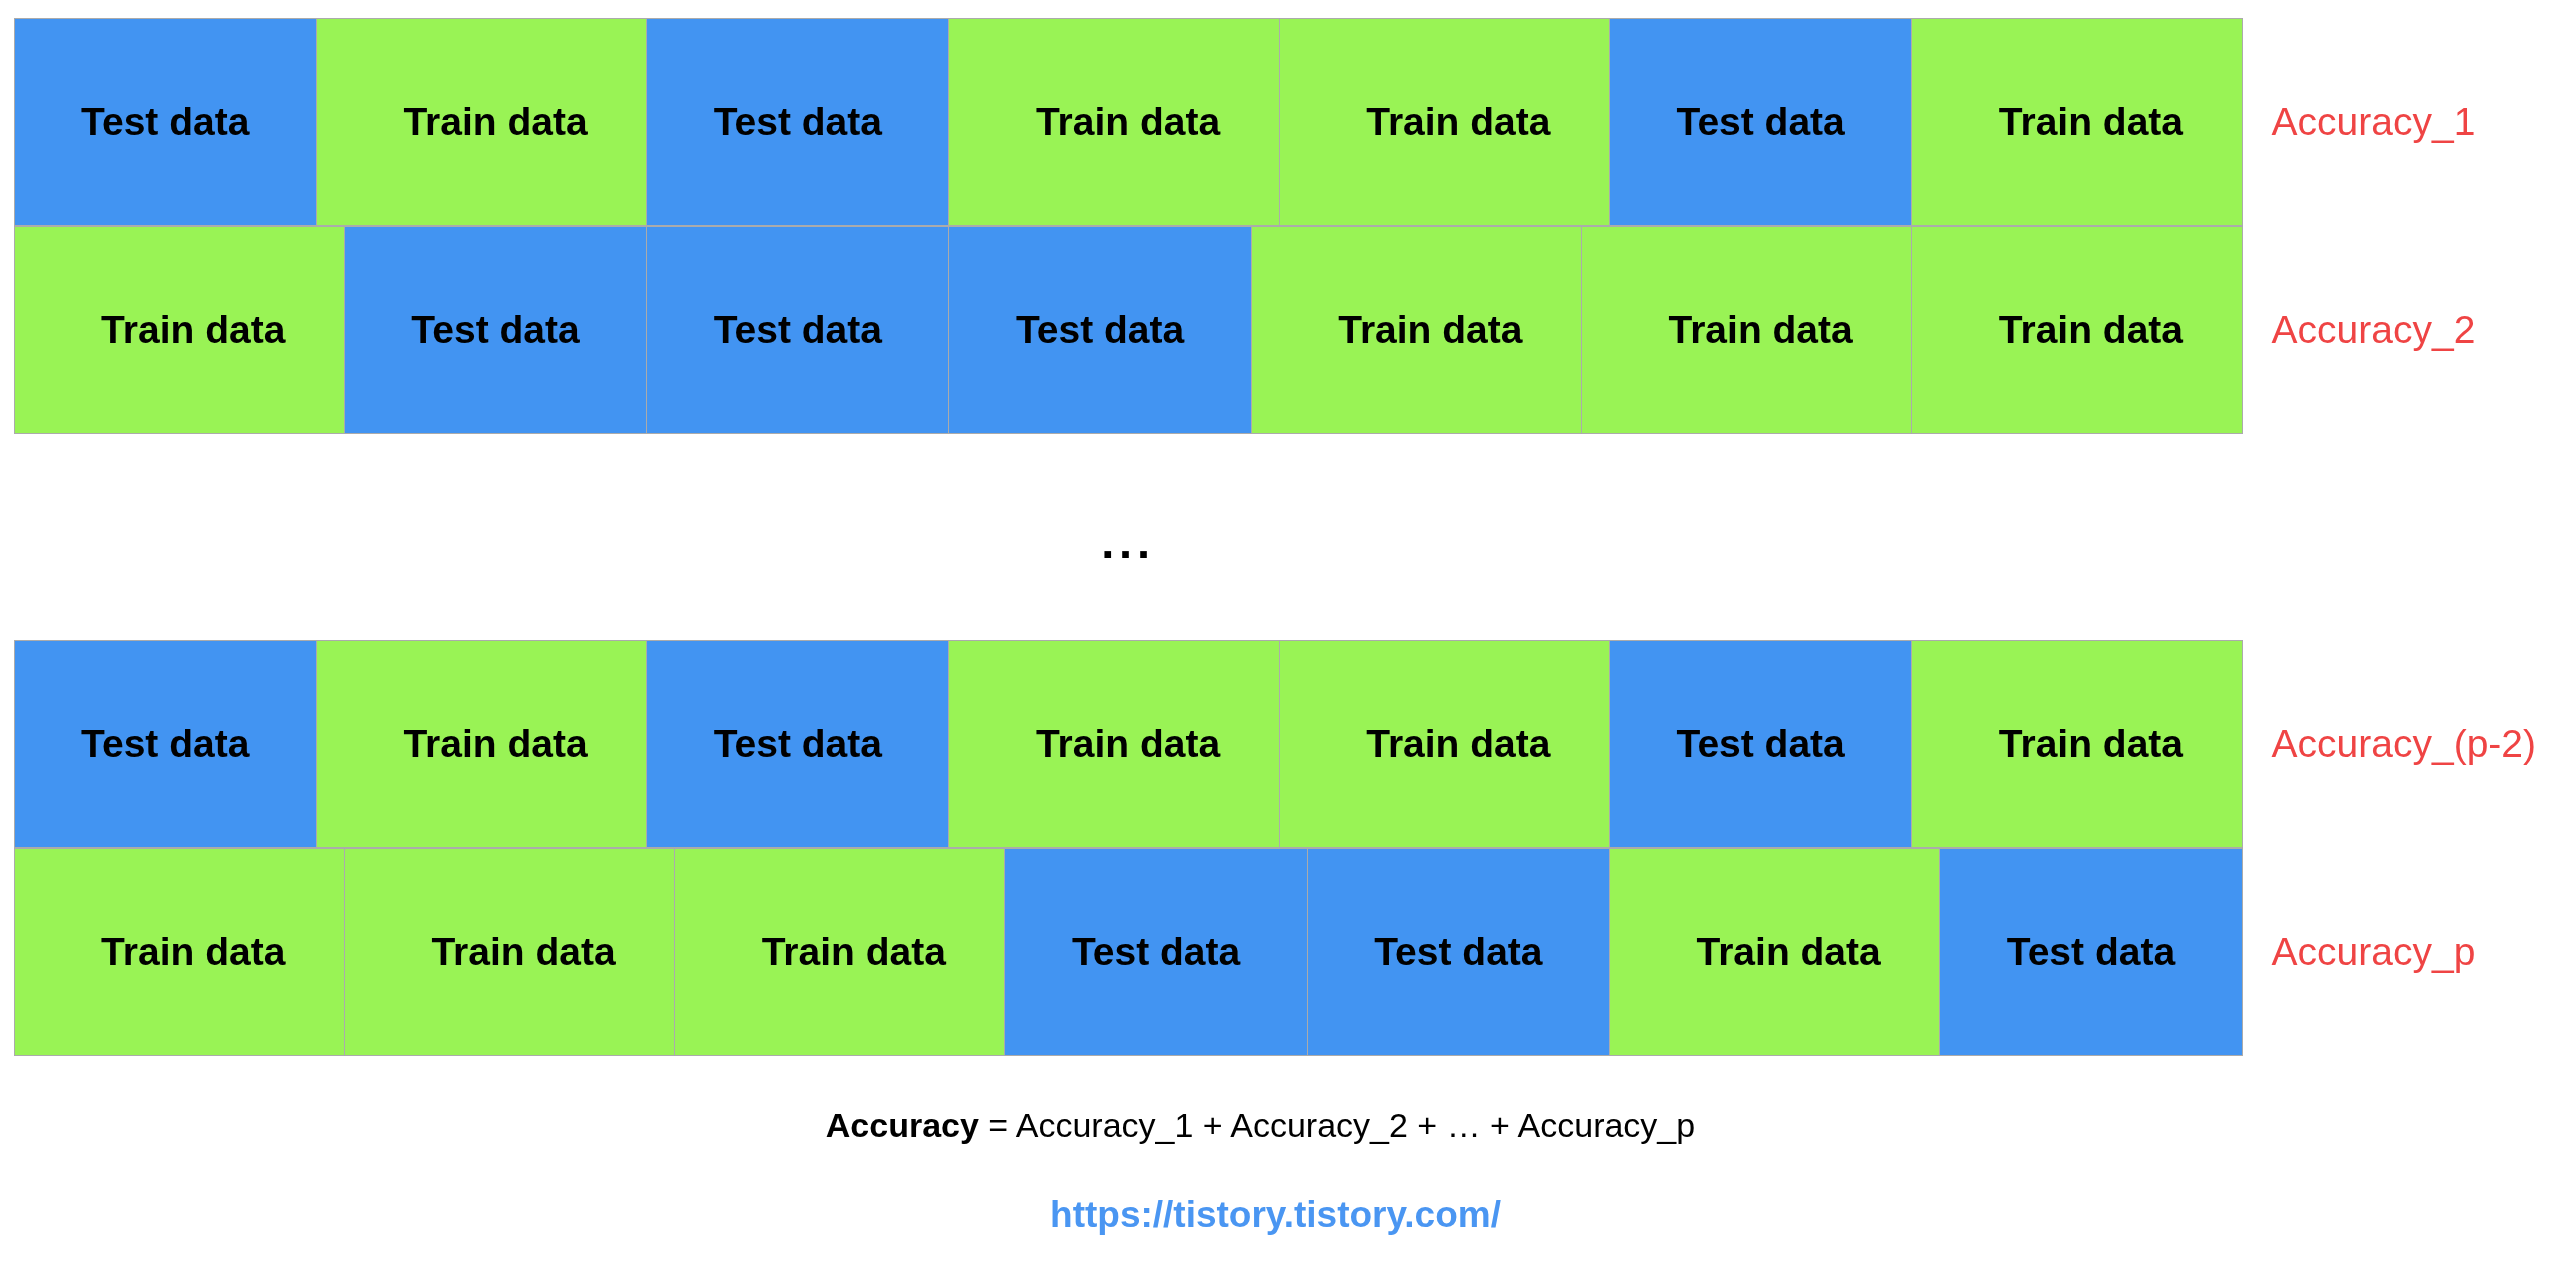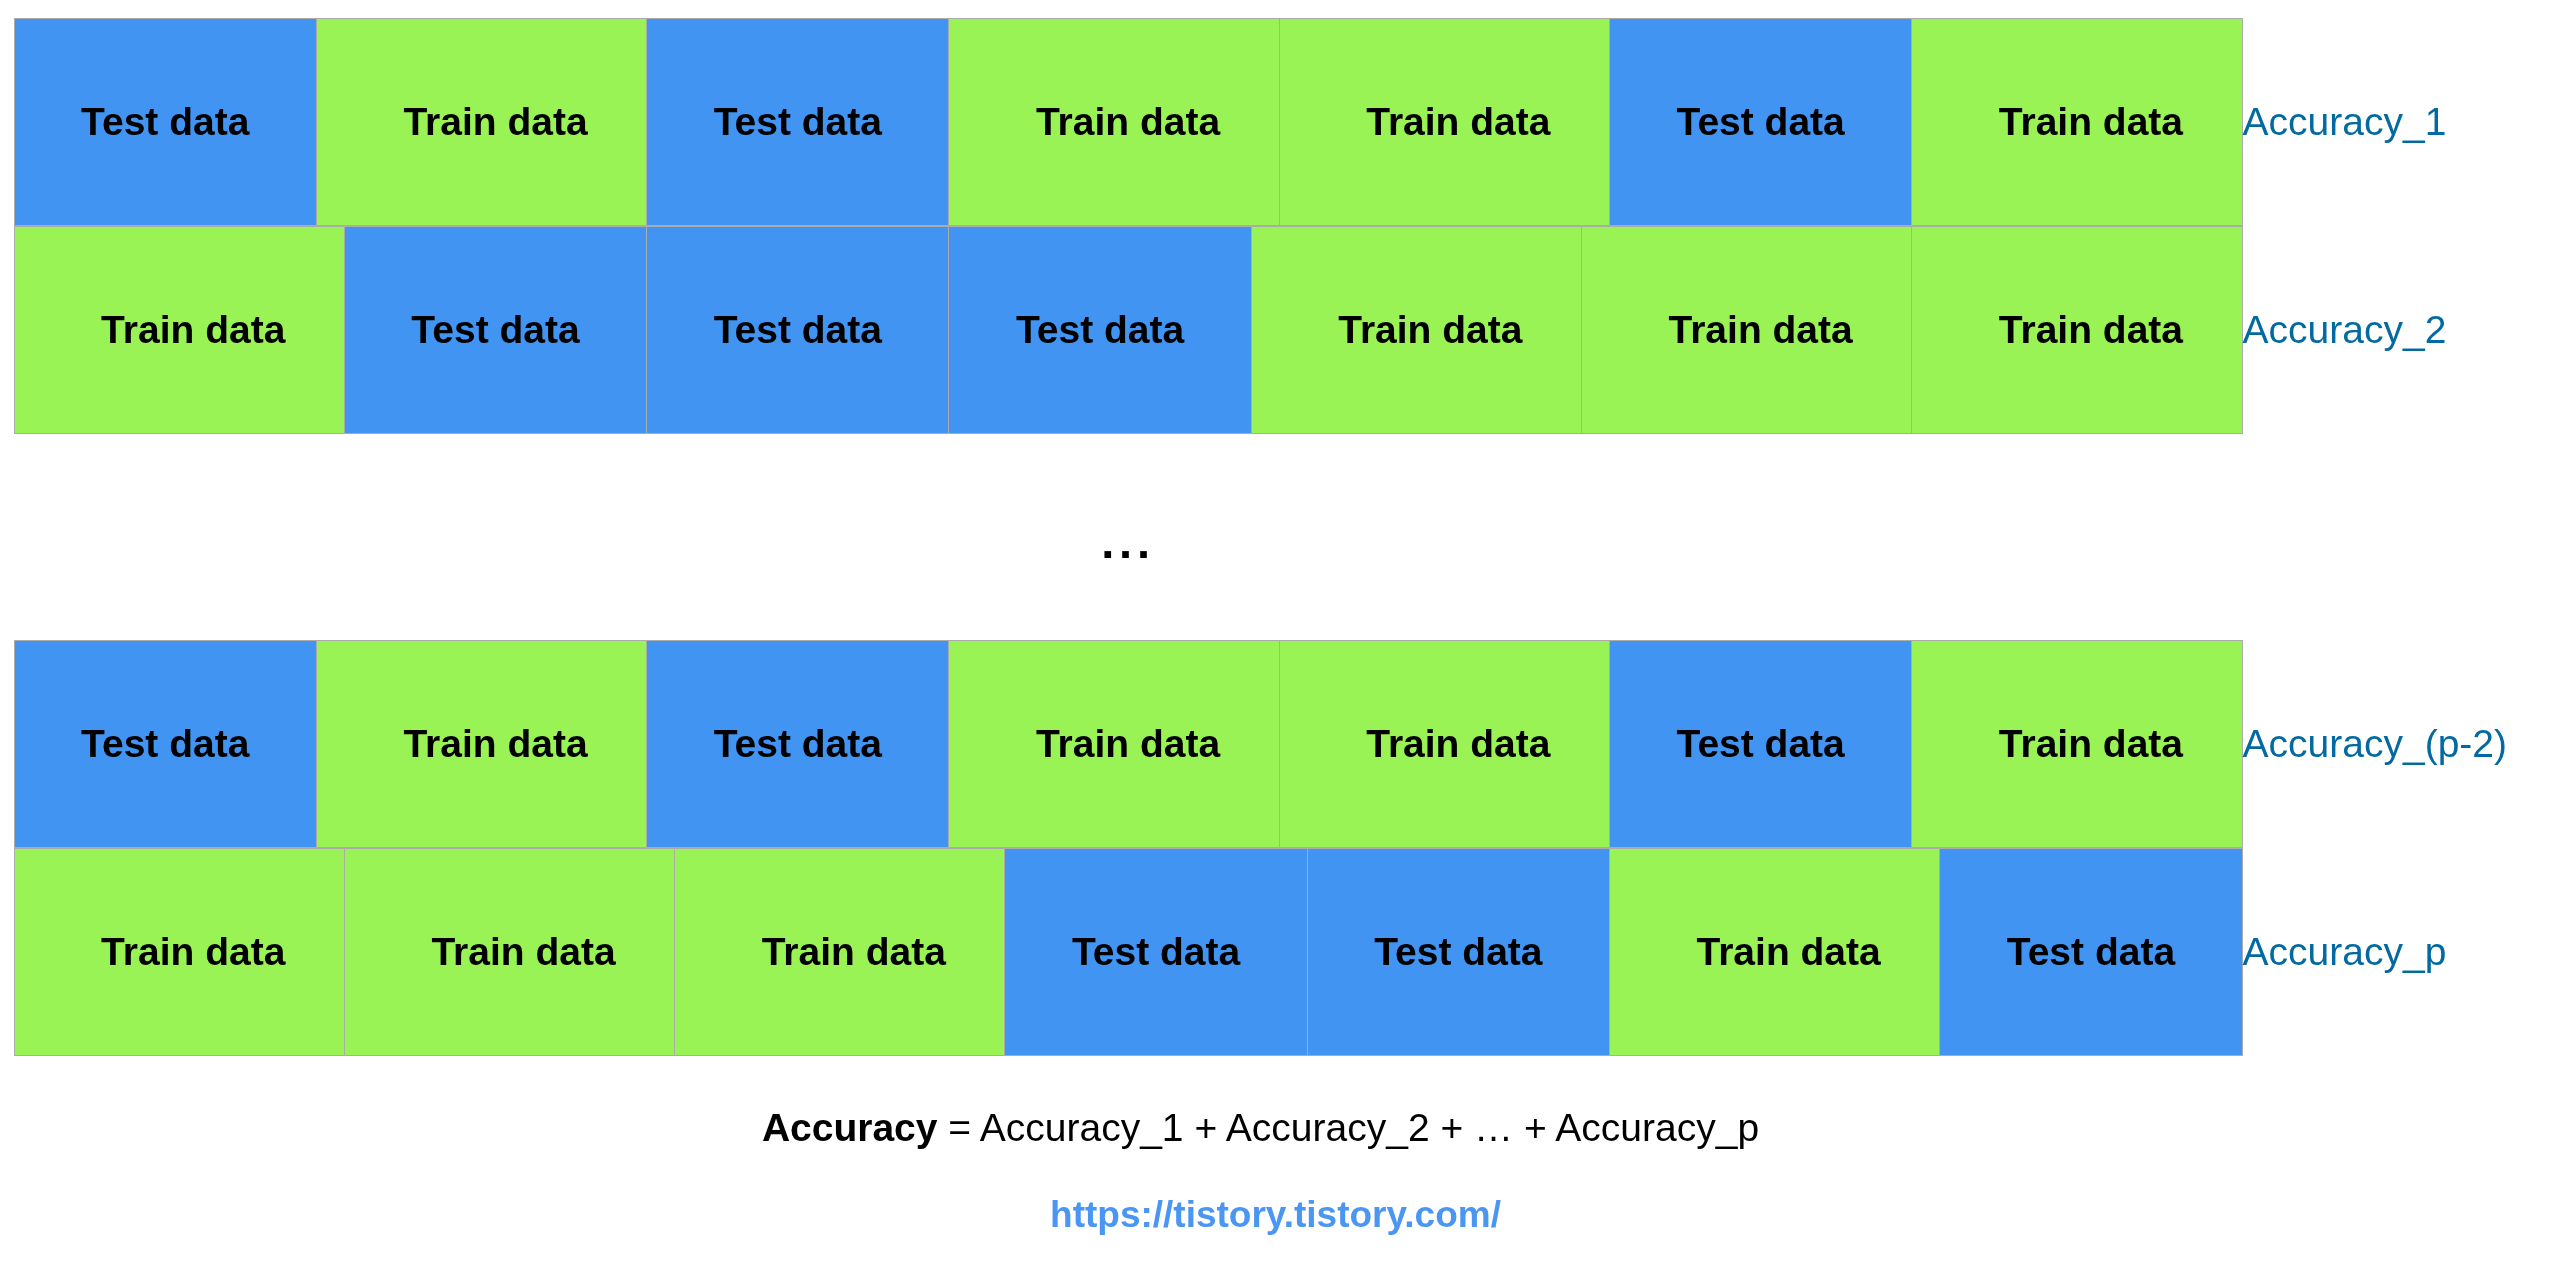--- a/index.html
+++ b/index.html
@@ -47,22 +47,23 @@
     color: #000000;
     border: 1px solid var(--cell-border, #ababab);
     white-space: nowrap;
   }
   .cell + .cell { margin-left: -1px; }
   .cell.test  { background: var(--test-cell, #4294f2); }
   .cell.train { background: var(--train-cell, #99f355); padding-left: 28px; }
 
   .row-label {
     align-self: center;
+    margin-left: 29px;
     font-size: 39px;
-    color: #0369a1;
+    color: #ef4444;
     white-space: nowrap;
   }
 
   
   .ellipsis {
     position: absolute;
     left: 13.6px;
     width: 2229px;
     top: 514px;
     text-align: center;
@@ -72,21 +73,21 @@
     letter-spacing: 4.9px;
   }
 
   
   .formula {
     position: absolute;
     left: 0;
     width: 2521px;
     top: 1106px;
     text-align: center;
-    font-size: 39px;
+    font-size: 34px;
     color: #000000;
     white-space: nowrap;
   }
   .formula .lhs { font-weight: bold; }
 
   
   .link-row {
     position: absolute;
     left: 0;
     width: 2551px;

